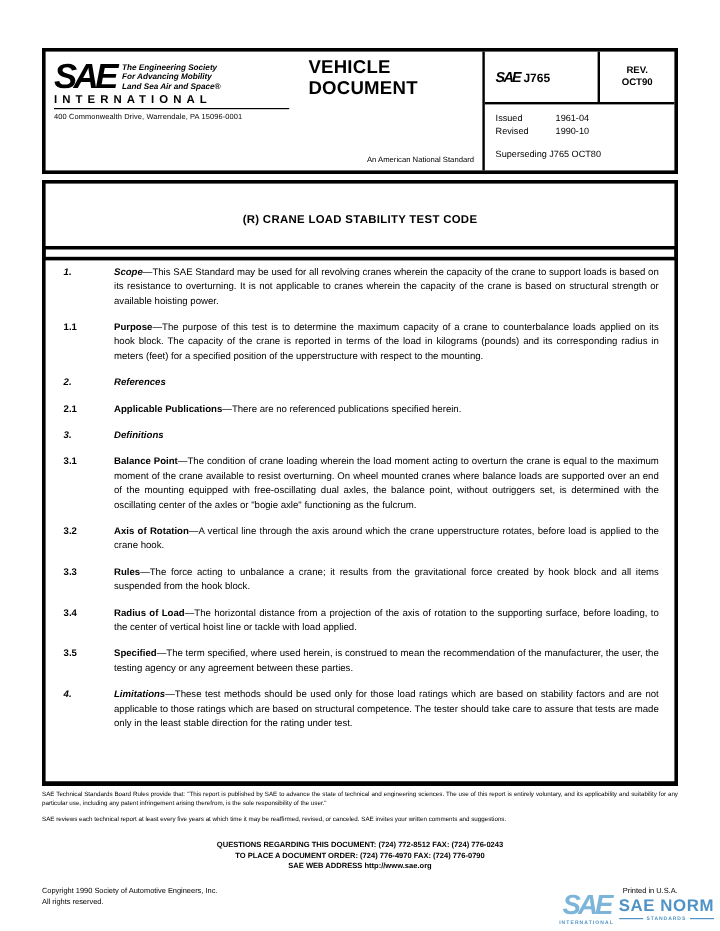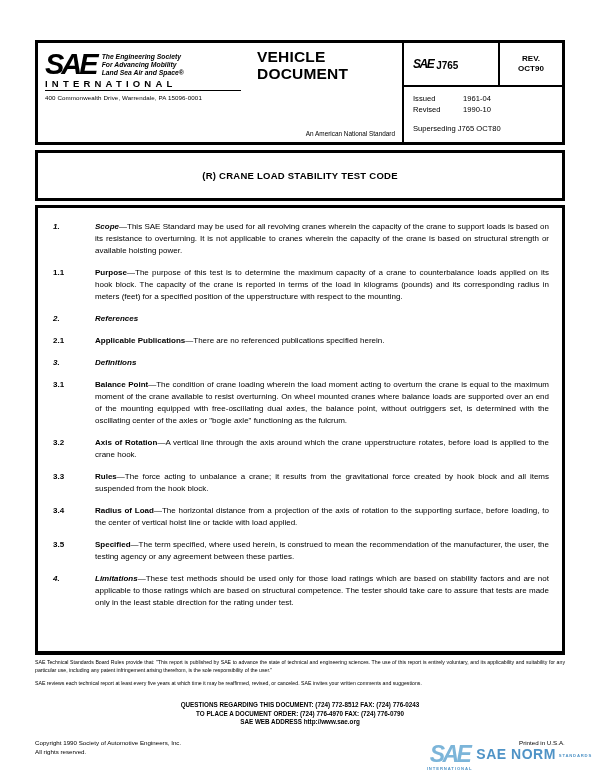--- a/index.html
+++ b/index.html
@@ -43,21 +43,21 @@
     width:64px; border-left:2.5px solid #000;
     display:flex; flex-direction:column; align-items:center; justify-content:center;
     font-size:8px; font-weight:bold; line-height:1.3;margin-left:28px;
   }
   .hr-bottom { flex:1; padding:6px 0 0 9px; font-size:7.6px; }
   .date-row { display:grid; grid-template-columns:50px 1fr; line-height:11px; }
   .superseding { margin-top:9px; }
 
   
   .title-box {
-    position:absolute; left:35px; top:150px; width:530px; height:51px;
+    position:absolute; left:35px; top:150px; width:530px; height:67px;
     border:3px solid #000;
     display:flex; align-items:center; justify-content:center;
     font-size:9.5px; font-weight:bold; letter-spacing:0.25px;
   }
 
   
   .body-box {
     position:absolute; left:35px; top:205px; width:530px; height:450px;
     border:3px solid #000; border-bottom-width:4px;
     padding:13px 13px 0 15px;
@@ -77,21 +77,21 @@
     text-align:center; font-weight:bold; font-size:6.3px; line-height:8.5px;
   }
   .copyright { position:absolute; left:35px; top:738px; font-size:6.2px; line-height:1.5; }
   .printed { position:absolute; left:519px; top:739px; font-size:6.2px; z-index:3; }
 
   
   .norm-logo { position:absolute; right:5px; bottom:5px; display:flex; align-items:flex-start; }
   .norm-left { display:flex; flex-direction:column; align-items:center; margin-right:4px; }
   .norm-sae { font-size:23px; font-weight:bold; font-style:italic; letter-spacing:-2.5px; line-height:0.9; }
   .norm-intl { font-size:4.2px; font-weight:bold; letter-spacing:0.9px; margin-top:1px; }
-  .norm-right { display:flex; flex-direction:row; padding-top:3px; }
+  .norm-right { display:flex; flex-direction:column; padding-top:3px; }
   .norm-word { font-size:14px; font-weight:bold; letter-spacing:0.5px; line-height:1; }
   .norm-subrow { display:flex; align-items:center; gap:3px; margin-top:2px; }
   .norm-line { flex:1; height:1px; }
   .norm-sub { font-size:4.2px; font-weight:bold; letter-spacing:0.8px; }
 </style>
 </head>
 <body>
 
 <div class="header-box">
   <div class="header-left">

